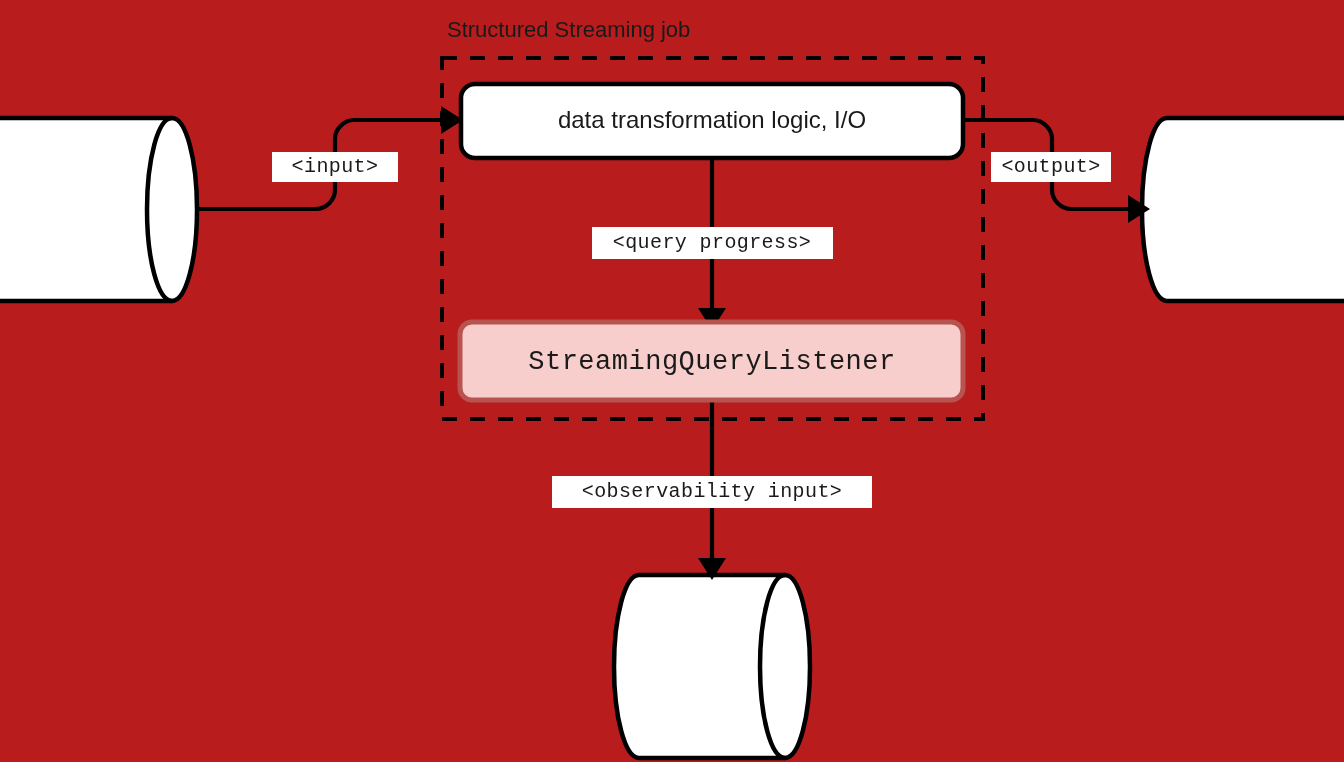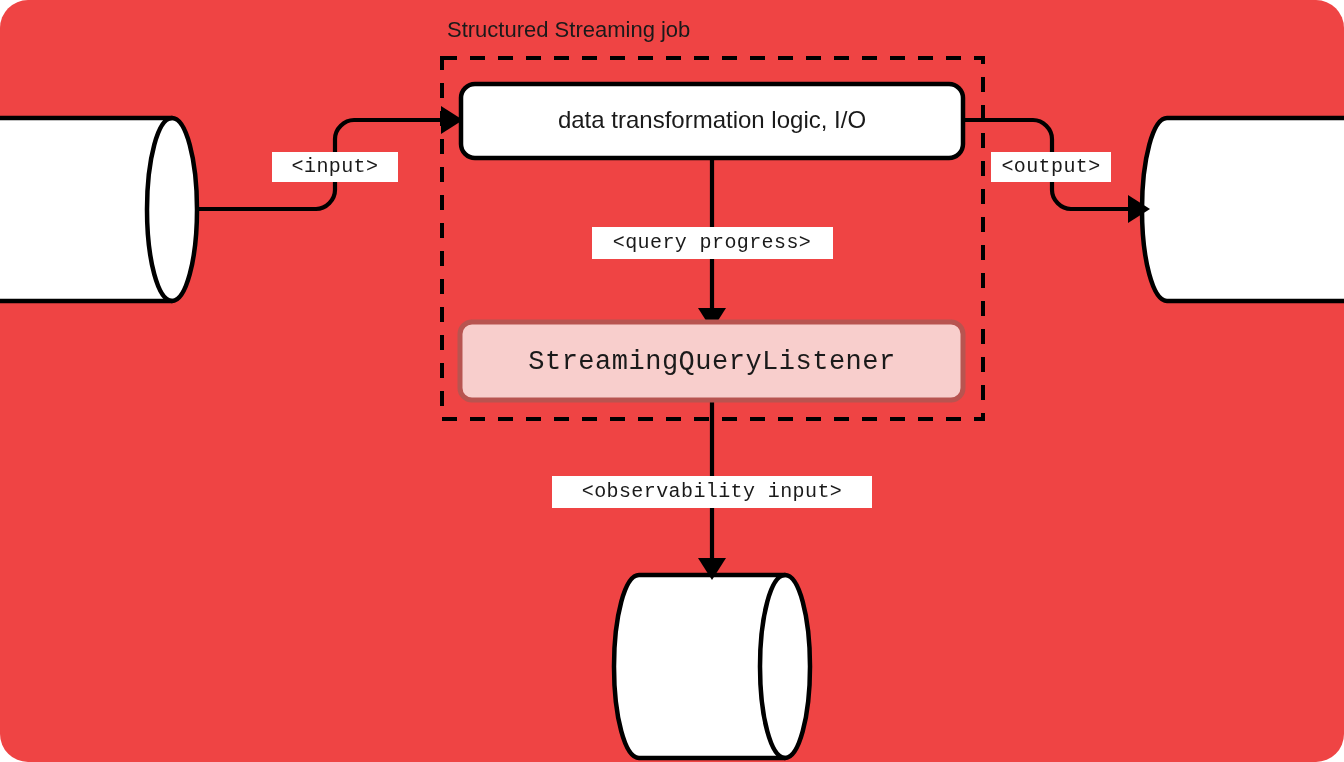--- a/index.html
+++ b/index.html
@@ -10,22 +10,21 @@
   body {
     width: 1344px;
     height: 762px;
     overflow: hidden;
     font-family: "Liberation Sans", sans-serif;
   }
   #diagram-root {
     position: relative;
     width: 1344px;
     height: 762px;
-    background: #ef4444;
-    border-radius: 28px;
+    background: #b91c1c;
   }
   svg#diagram-svg {
     display: block;
     width: 1344px;
     height: 762px;
   }
   .shape-stroke {
     fill: none;
     stroke: #000000;
     stroke-width: 4.5;

